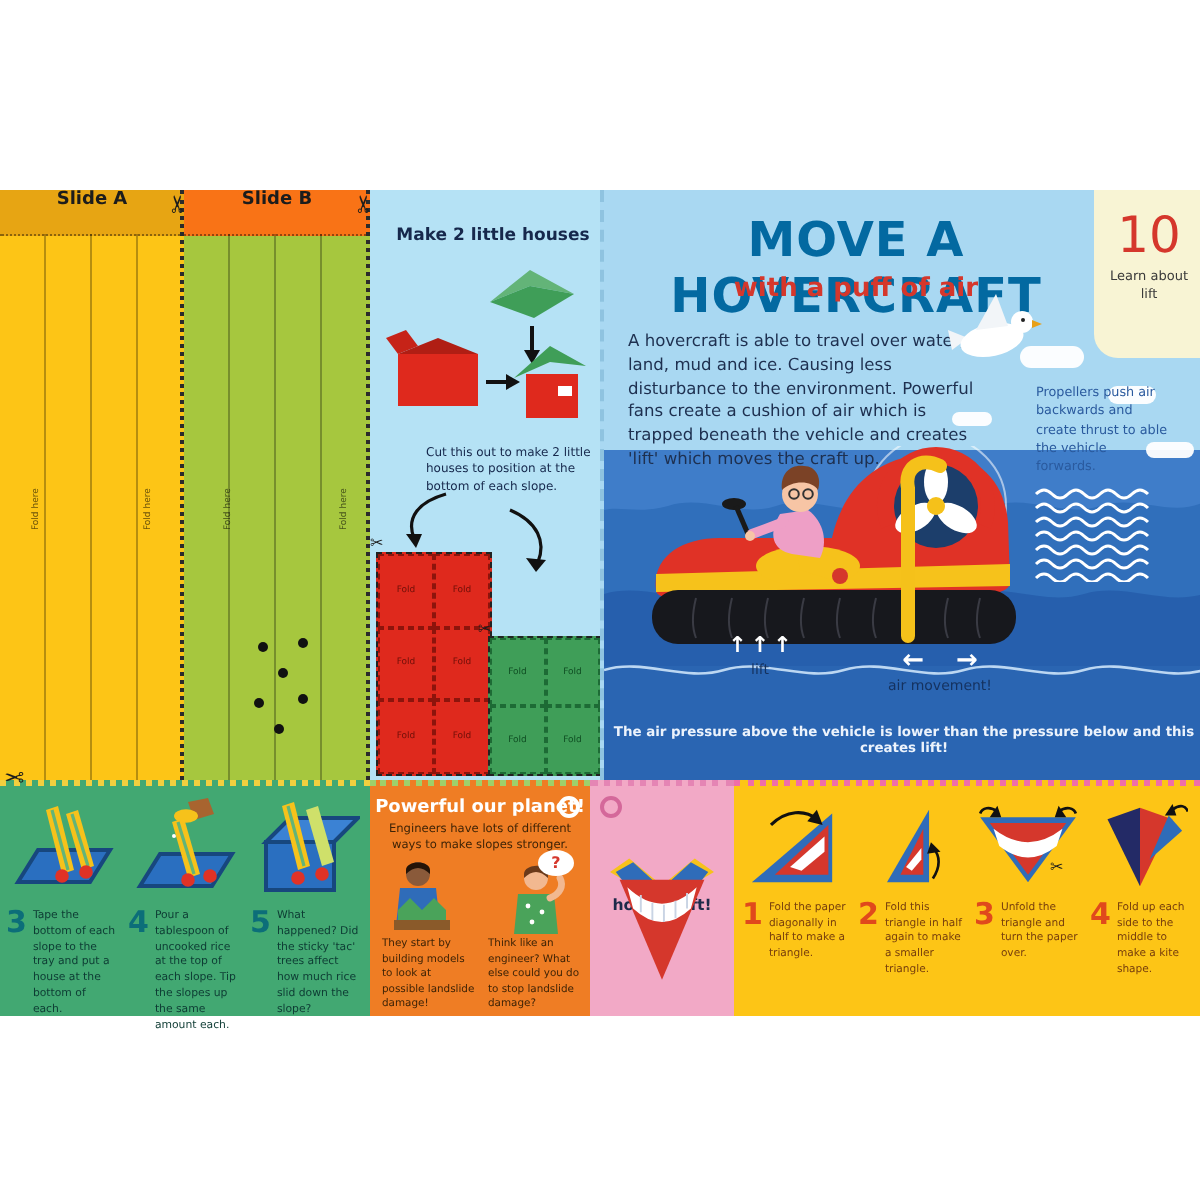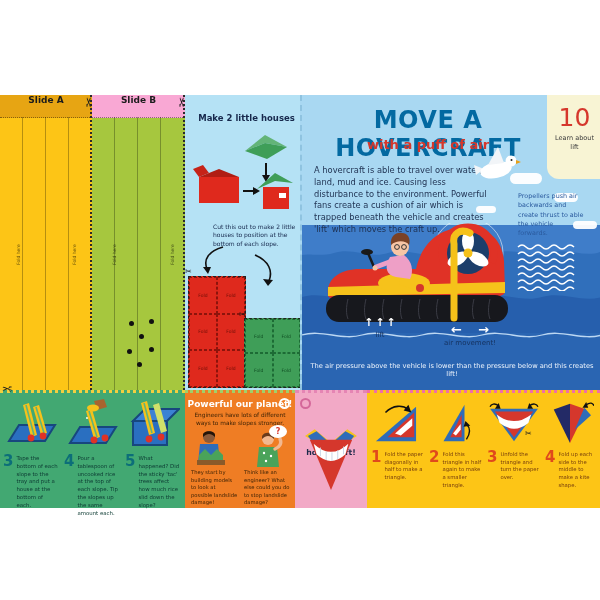--- a/index.html
+++ b/index.html
@@ -7,21 +7,21 @@
   .book{position:absolute;left:0;top:95px;width:600px;height:410px;background:#aee0f6;}
   .abs{position:absolute;}
 
   
   .slide{position:absolute;top:0;height:295px;}
   #slideA{left:0;width:92px;background:#fdc516;}
   #slideB{left:92px;width:93px;background:#a6c73e;}
   .slide-head{height:22px;display:flex;justify-content:center;
     font-size:9px;font-weight:600;color:#1c1c1c;border-bottom:1.5px dotted rgba(0,0,0,.4);}
   #slideA .slide-head{background:#e7a513;}
-  #slideB .slide-head{background:#f9a8d4;}
+  #slideB .slide-head{background:#f97316;}
   .foldline{position:absolute;top:22px;bottom:0;width:0;border-left:1px solid rgba(0,0,0,.28);}
   .foldhere{position:absolute;font-size:4.5px;color:rgba(0,0,0,.6);transform:rotate(-90deg);transform-origin:left top;white-space:nowrap;}
   .dot{position:absolute;width:5px;height:5px;border-radius:50%;background:#111;}
   .cutline{position:absolute;top:0;height:295px;width:0;border-left:2px dotted #2b2b2b;}
   .scissors{position:absolute;font-size:12px;color:#1c1c1c;line-height:1;}
   .rot-down{transform:rotate(-90deg);}
   .flip-right{transform:scaleX(-1);}
 
   
   #housesPanel{position:absolute;left:185px;top:0;width:115px;height:295px;background:#b5e2f5;}
@@ -42,21 +42,21 @@
   .badge-num{font-size:25px;color:#d5372c;margin-top:10px;line-height:1;}
   .badge-caption{font-size:6.5px;color:#3a3a3a;margin-top:4px;line-height:1.35;padding:0 6px;}
   .hero-intro{position:absolute;left:12px;top:70px;width:182px;font-size:8.3px;line-height:1.42;color:#1e3050;}
   .prop-note{position:absolute;left:216px;top:97px;width:66px;font-size:6.4px;line-height:1.45;color:#2a5a9e;}
   .cloud{position:absolute;background:#fff;border-radius:10px;opacity:.95;}
   .lift-group{position:absolute;left:56px;top:216px;width:44px;text-align:center;}
   .lift-arrows span{color:#fff;font-size:11px;font-weight:700;margin:0 1px;}
   .small-label{font-size:7px;color:#15325f;margin-top:1px;}
   .air-group{position:absolute;left:122px;top:224px;width:92px;text-align:center;}
   .air-arrows span{color:#fff;font-size:13px;font-weight:700;margin:0 8px;}
-  .pressure-caption{position:absolute;left:2px;top:267px;width:296px;text-align:center;font-size:6.7px;color:#ecf3fc;}
+  .pressure-caption{position:absolute;left:2px;top:267px;width:296px;text-align:center;font-size:6.7px;color:#ecf3fc;font-weight:bold;}
 
   
   .bottom-row{position:absolute;left:0;top:295px;width:600px;height:115px;}
   #expPanel{position:absolute;left:0;top:0;width:185px;height:115px;background:#42a872;border-top:3px dotted #f2cf3f;display:flex;}
   .exp-step{width:61px;position:relative;}
   .exp-illo{position:absolute;left:3px;top:6px;}
   .step-line{position:absolute;left:3px;top:62px;width:56px;display:flex;gap:3px;}
   .exp-num{font-size:15px;font-weight:700;color:#0c6e79;line-height:.9;}
   .exp-text{font-size:5.4px;line-height:1.45;color:#0d3b33;width:46px;}
   #planetPanel{position:absolute;left:185px;top:0;width:110px;height:115px;background:#ef7d24;border-top:3px dotted #9fd06a;}

